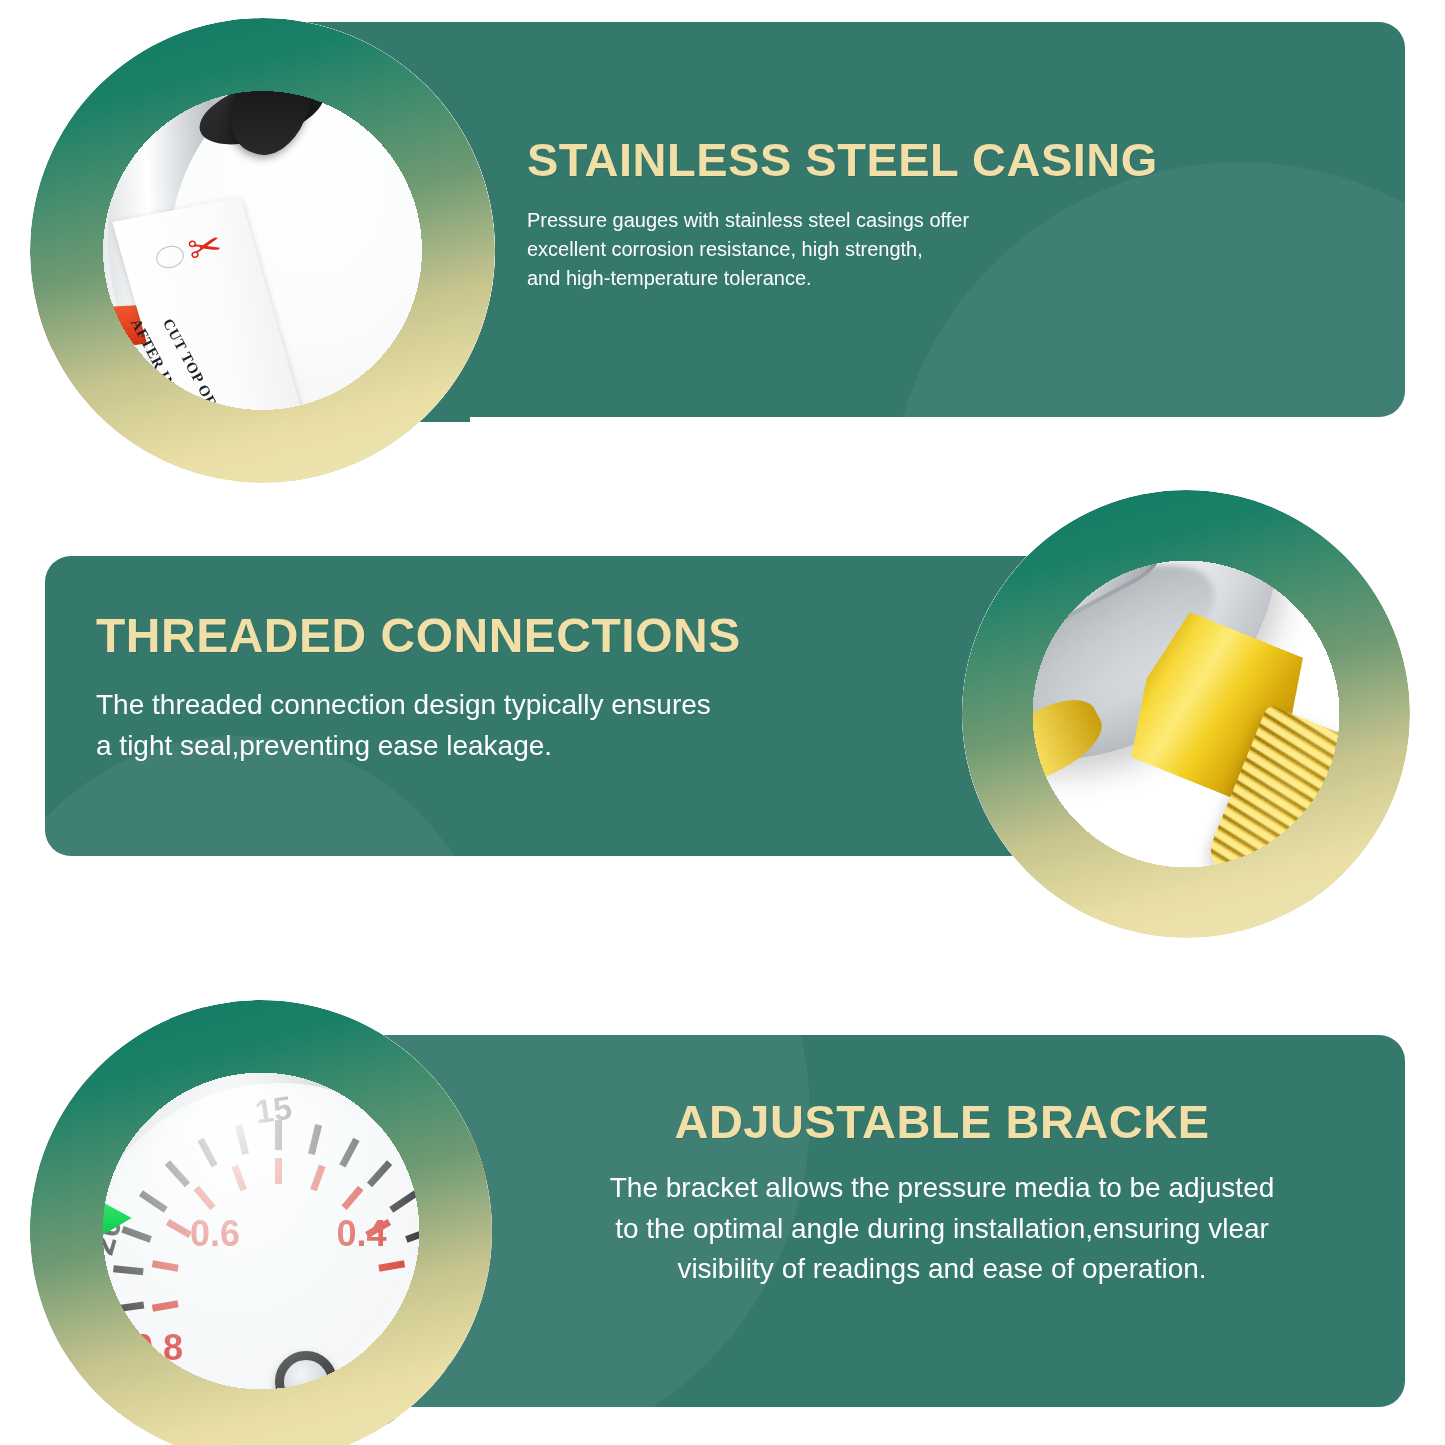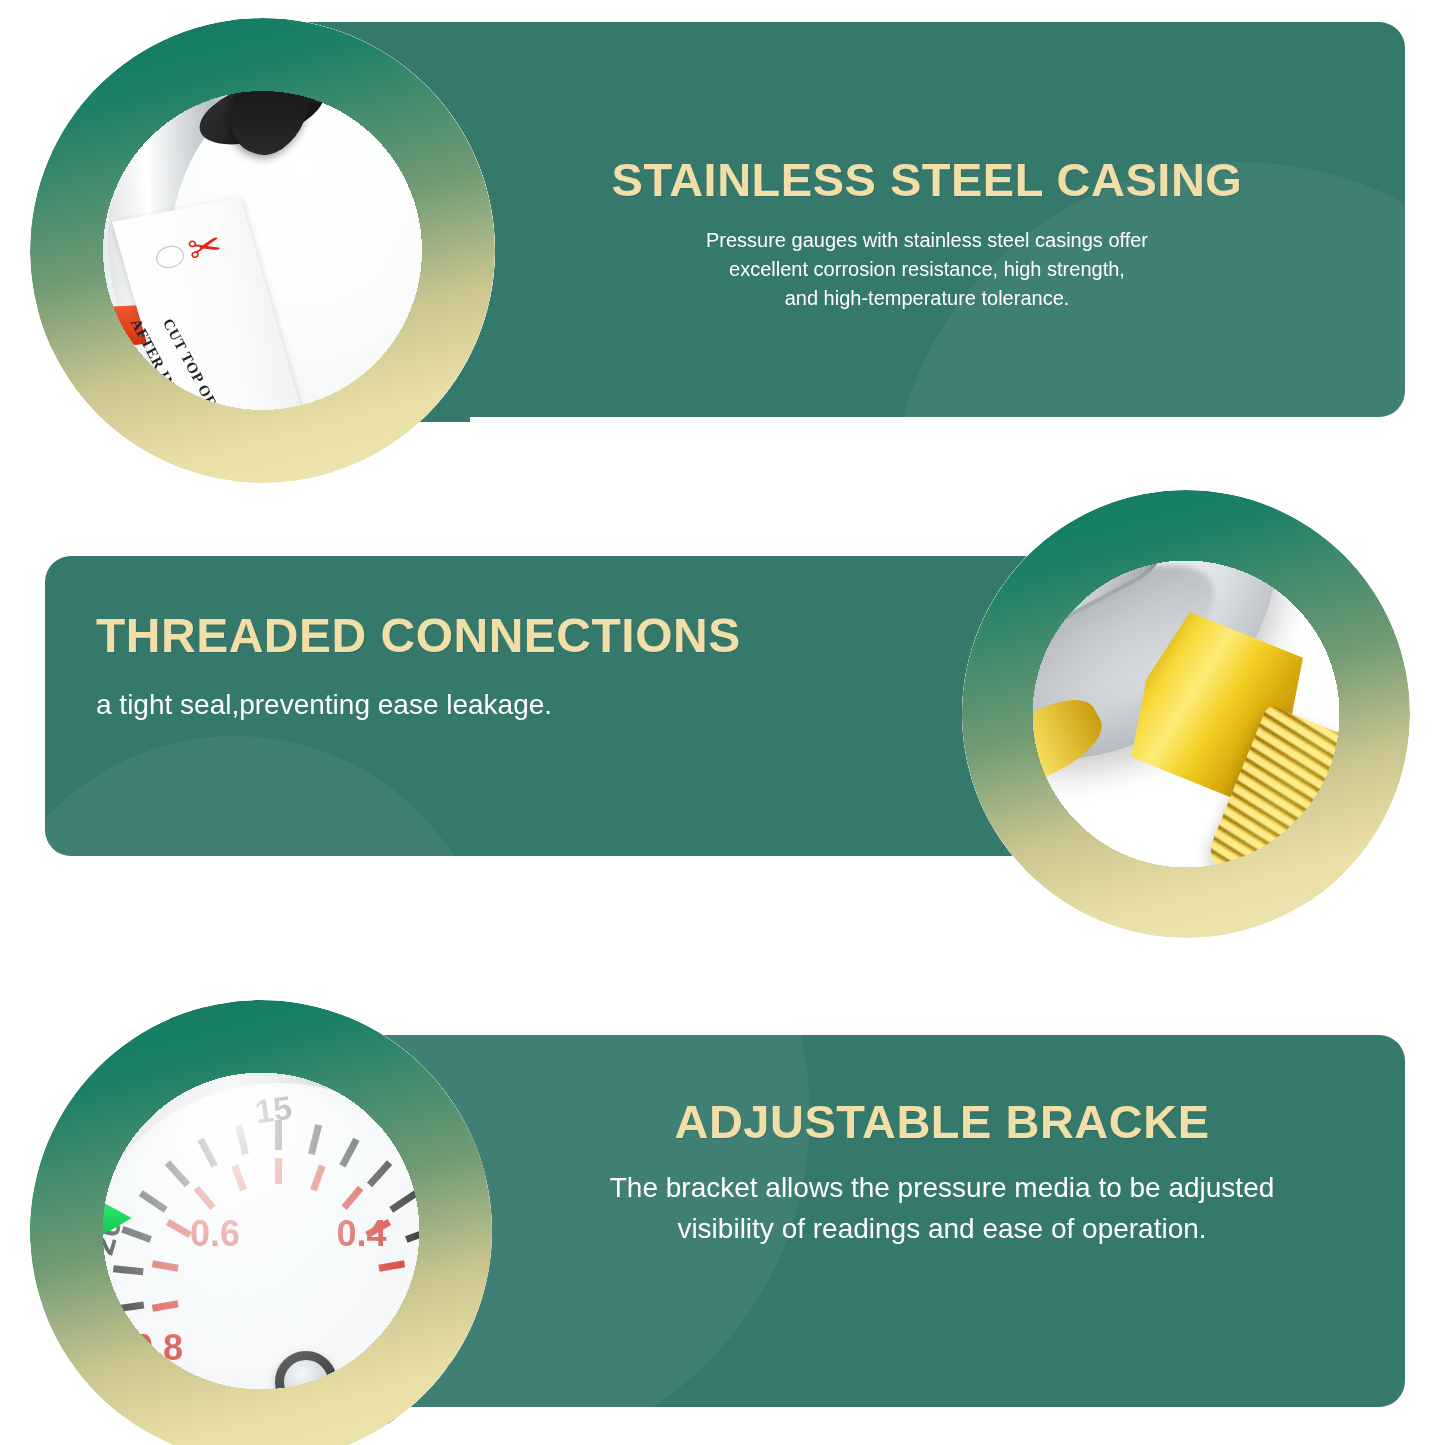--- a/index.html
+++ b/index.html
@@ -238,21 +238,21 @@
 <body>
 
 <div class="stage">
 
   <div class="slab" style="left:390px; top:22px; width:80px; height:400px;"></div>
 
   <div class="panel" style="left:250px; top:22px; width:1155px; height:395px; border-radius:26px;">
     <div class="blob" style="left:640px; top:140px; width:700px; height:700px;"></div>
   </div>
 
-  <div class="panel-txt" style="left:527px; top:156px; width:800px;text-align:center;">
+  <div class="panel-txt" style="left:527px; top:136px; width:800px;">
     <div class="heading" style="font-size:47px;">STAINLESS STEEL CASING</div>
     <div class="body-txt" style="margin-top:22px; font-size:20px;">
       <div>Pressure gauges with stainless steel casings offer</div>
       <div>excellent corrosion resistance, high strength,</div>
       <div>and high-temperature tolerance.</div>
     </div>
   </div>
 
   <div class="circle" style="left:30px; top:18px; width:465px; height:465px;">
     <div class="photo">
@@ -273,20 +273,21 @@
     <div class="ring"></div>
   </div>
 
   <div class="panel" style="left:45px; top:556px; width:1085px; height:300px; border-radius:26px;">
     <div class="blob" style="left:-70px; top:180px; width:520px; height:520px;"></div>
   </div>
 
   <div class="panel-txt" style="left:96px; top:612px; width:840px;">
     <div class="heading" style="font-size:48px;">THREADED CONNECTIONS</div>
     <div class="body-txt" style="margin-top:24px; font-size:28px;">
+      <div>The threaded connection design typically ensures</div>
       <div>a tight seal,preventing ease leakage.</div>
     </div>
   </div>
 
   <div class="circle" style="left:962px; top:490px; width:448px; height:448px;">
     <div class="photo">
       <div class="p2-bg"></div>
       <div class="gauge-disc"></div>
       <div class="disc-shadow"></div>
       <div class="disc-emboss"></div>
@@ -301,20 +302,21 @@
   <div class="slab" style="left:230px; top:1035px; width:120px; height:370px;"></div>
 
   <div class="panel" style="left:230px; top:1035px; width:1175px; height:372px; border-radius:26px;">
     <div class="blob" style="left:-120px; top:-270px; width:700px; height:700px;"></div>
   </div>
 
   <div class="panel-txt" style="left:527px; top:1098px; width:830px;text-align:center;">
     <div class="heading" style="font-size:47px;">ADJUSTABLE BRACKE</div>
     <div class="body-txt" style="margin-top:22px; font-size:28px;">
       <div>The bracket allows the pressure media to be adjusted</div>
+      <div>to the optimal angle during installation,ensuring vlear</div>
       <div>visibility of readings and ease of operation.</div>
     </div>
   </div>
 
   <div class="circle" style="left:30px; top:1000px; width:462px; height:462px;">
     <div class="photo">
       <div class="p3-bg"></div>
       <div class="g-case"></div>
       <div class="g-bezel"></div>
       <div class="g-vent"></div>

